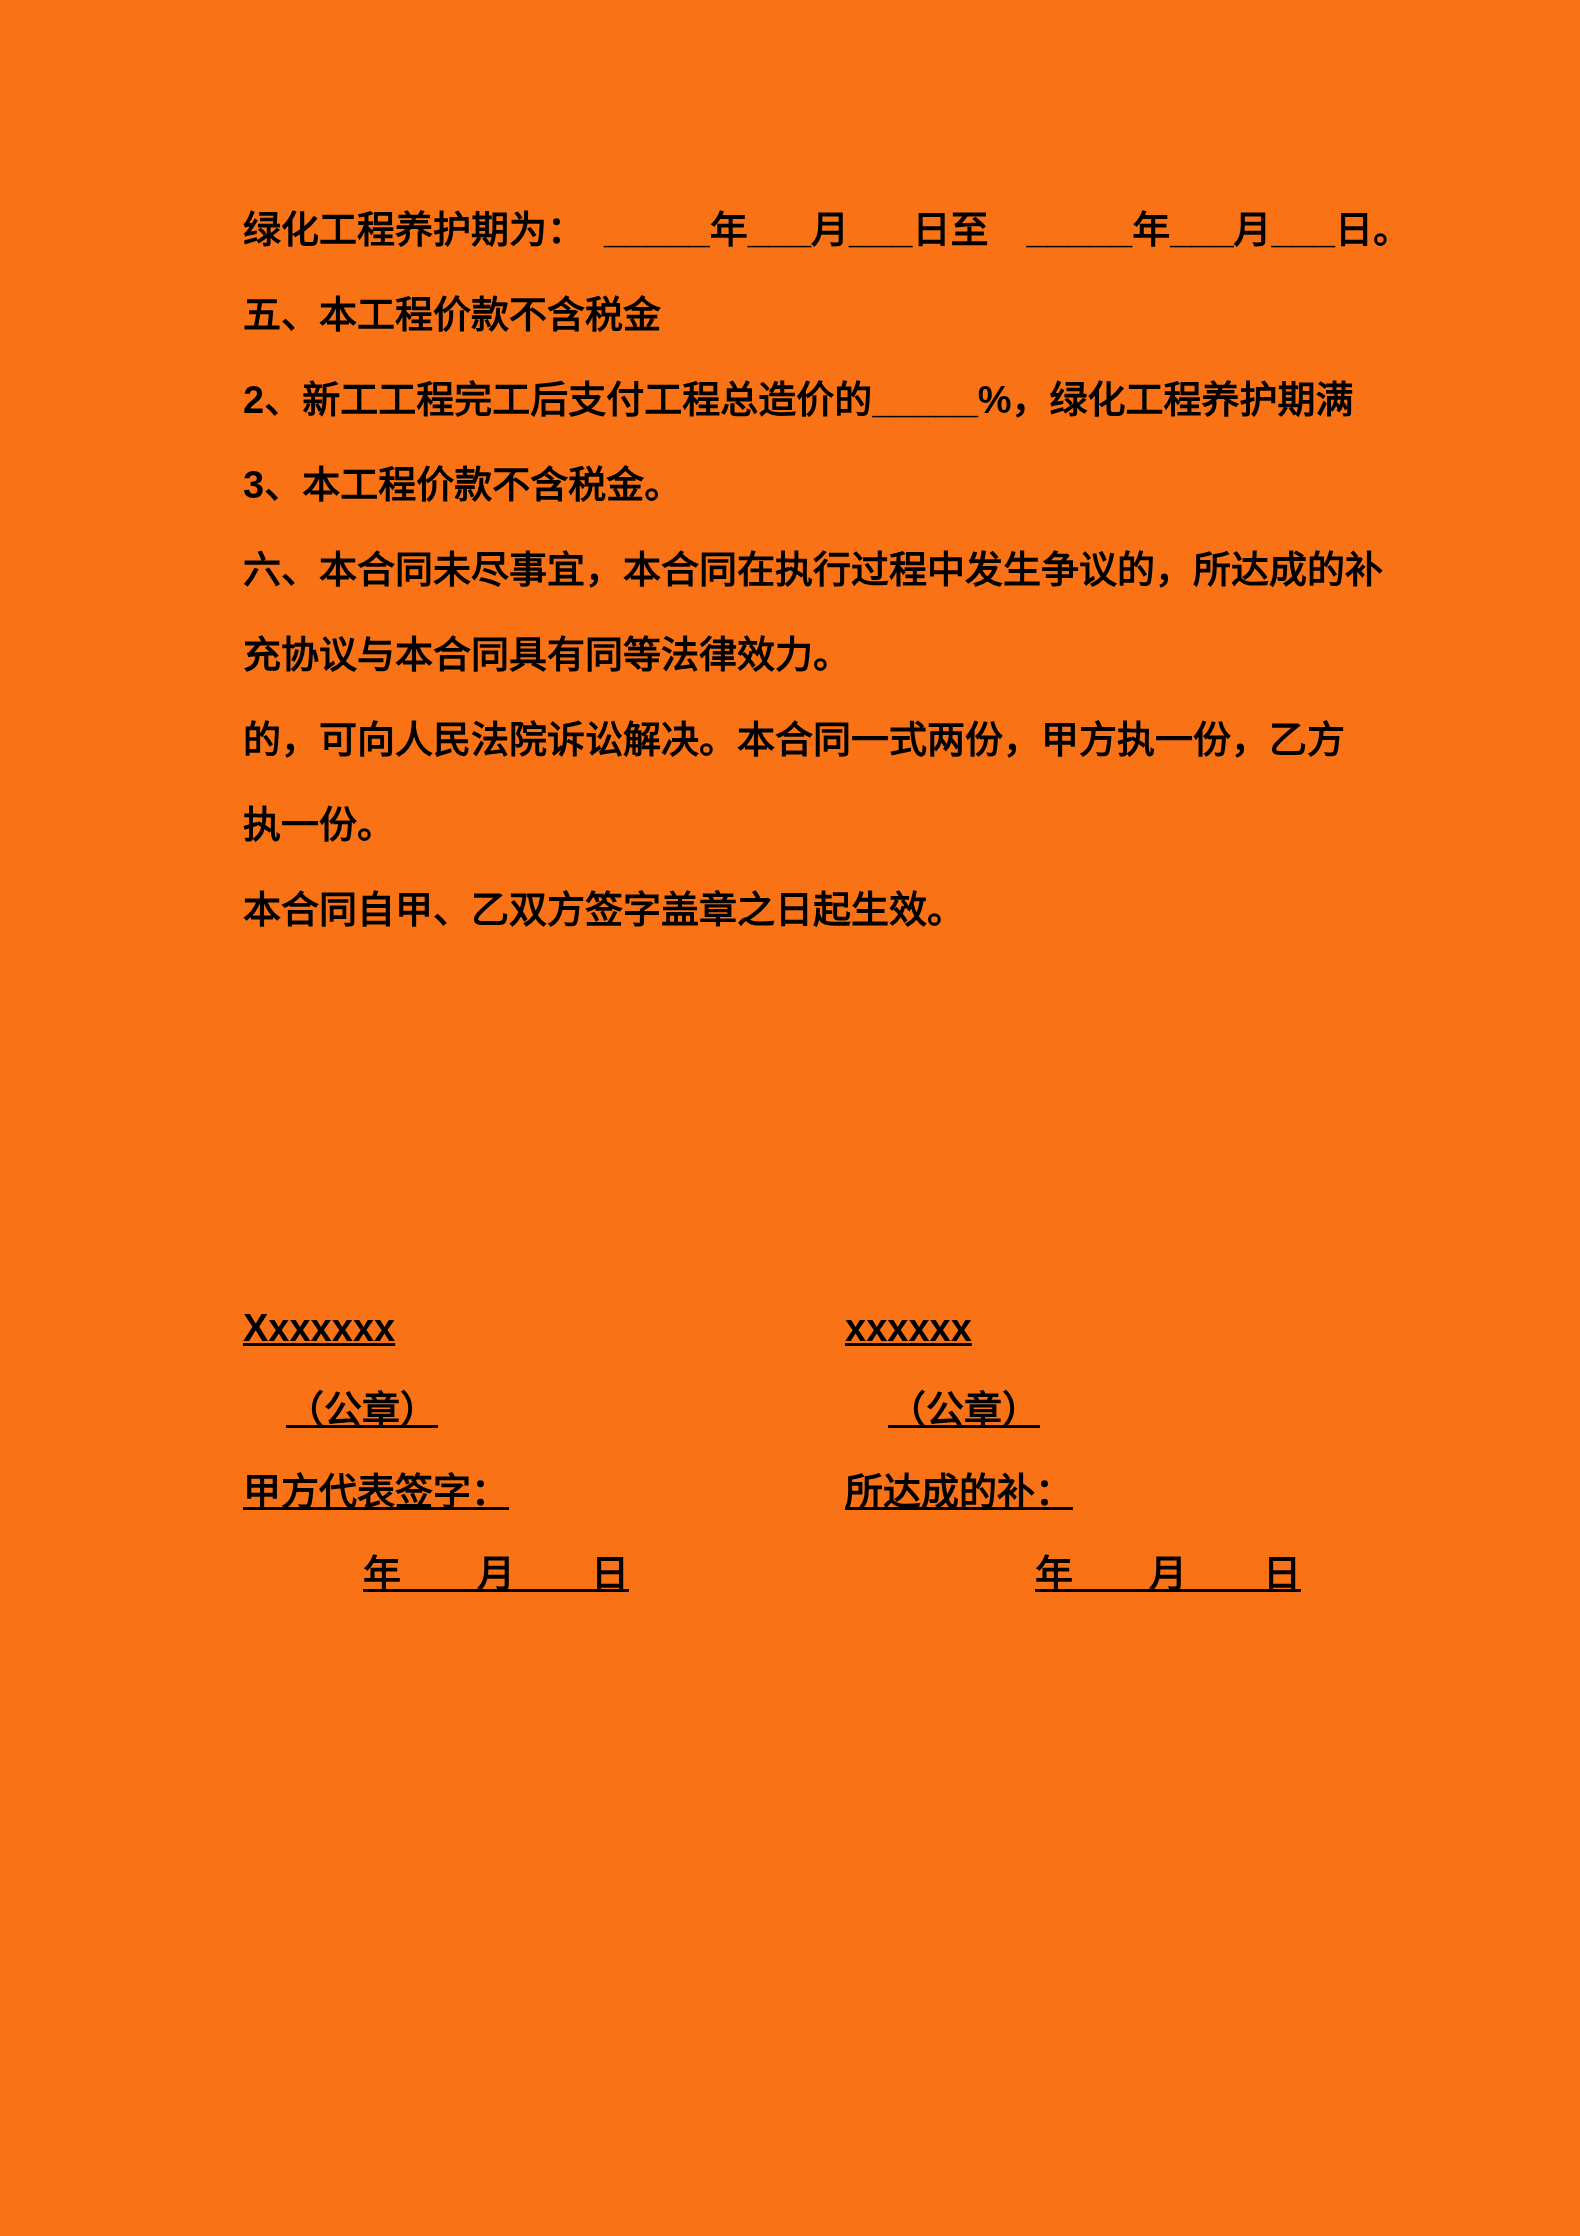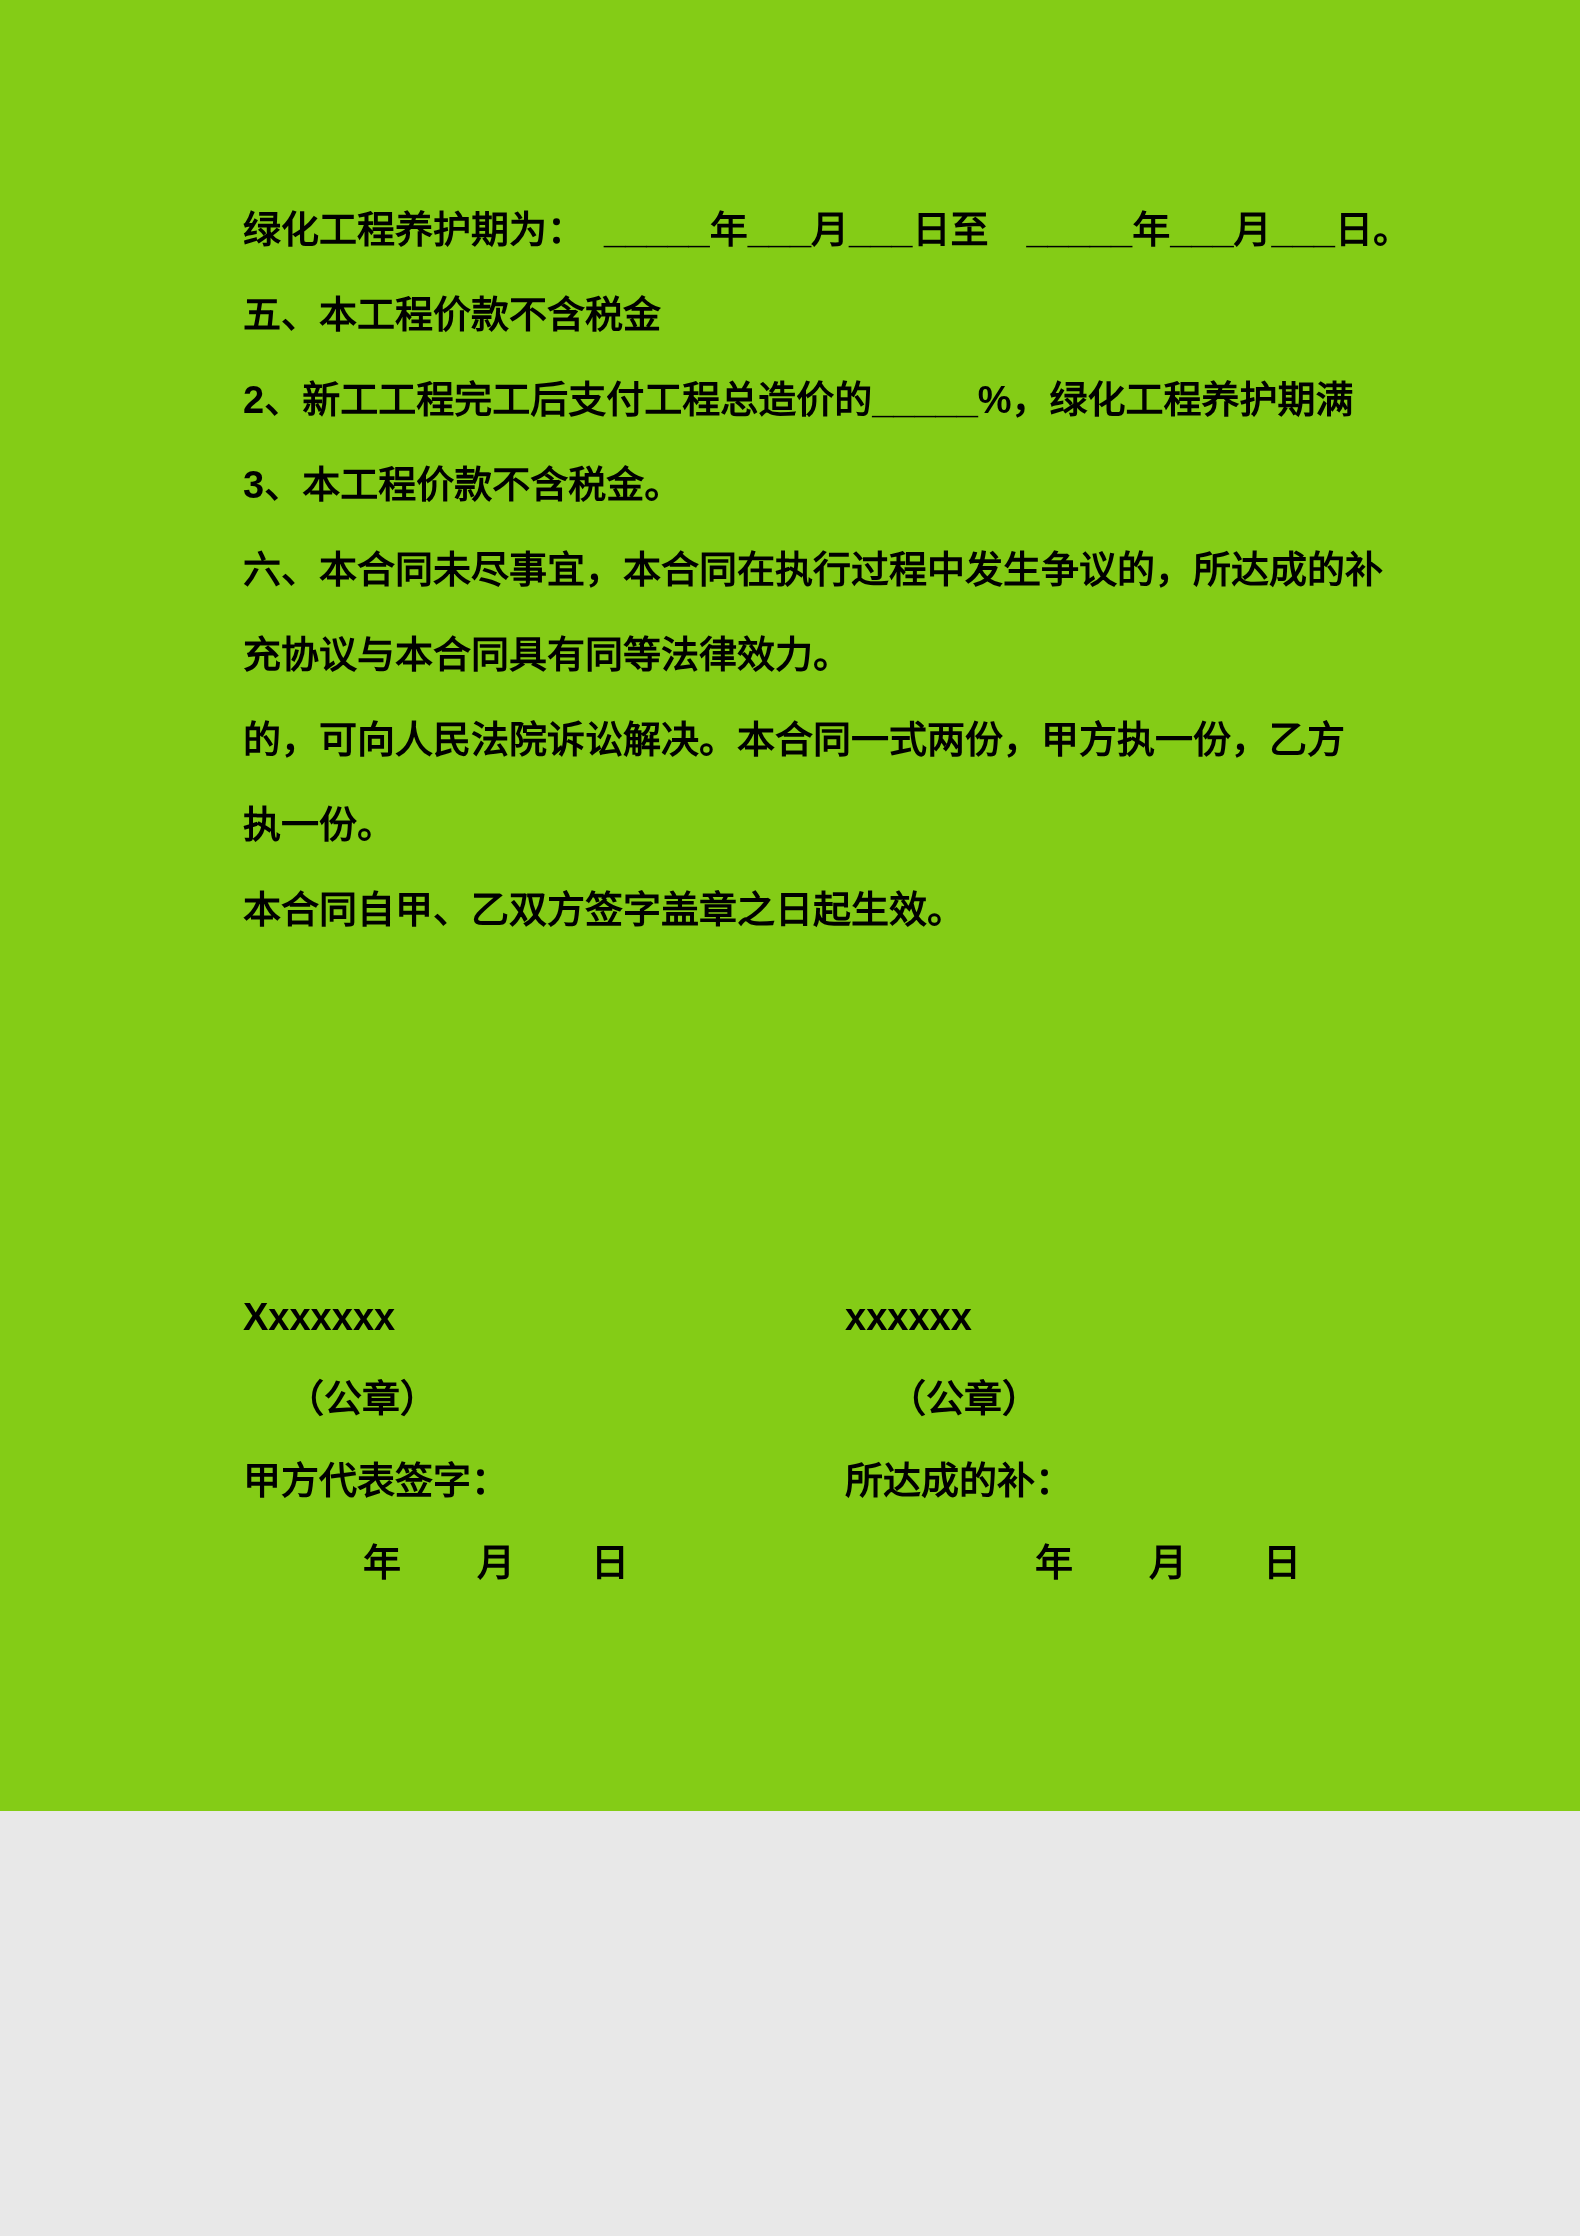--- a/index.html
+++ b/index.html
@@ -1,20 +1,20 @@
 <!DOCTYPE html>
 <html lang="zh-CN"><head>
 <meta charset="utf-8">
 <style>
   html,body { margin:0; padding:0; background:#e8e8e8; }
   .page {
     position:relative;
-    width:1580px; height:1811px;
+    width:1580px; height:2236px;
     margin:0 auto;
-    background:#84cc16;
+    background:#f97316;
     color:#000000;
     font-family:"Liberation Sans","DejaVu Sans",sans-serif;
     font-weight:700;
     overflow:hidden;
   }
   .content {
     position:absolute;
     left:243px; top:188px;
     width:1110px;
   }
@@ -28,21 +28,21 @@
   .indent-item { margin-left:27px; }   
   .indent-cont { margin-left:22px; }   
   .indent-first { margin-left:55px; }  
 
   .sig-block {
     position:absolute;
     left:243px; top:1275px;
     width:1250px; height:340px;
     font-size:38px;
   }
-  .sig-col { position:absolute; top:1px; width:610px; }
+  .sig-col { position:absolute; top:12px; width:610px;text-decoration:underline; }
   .col-a { left:0; }
   .col-b { left:602px; }
   .sig-col div {
     line-height:82px;
     white-space:nowrap;
   }
   .row-seal { margin-left:43px; }
   .row-sign { }
   .col-a .row-date { margin-left:120px; }
   .col-b .row-date { margin-left:190px; }

